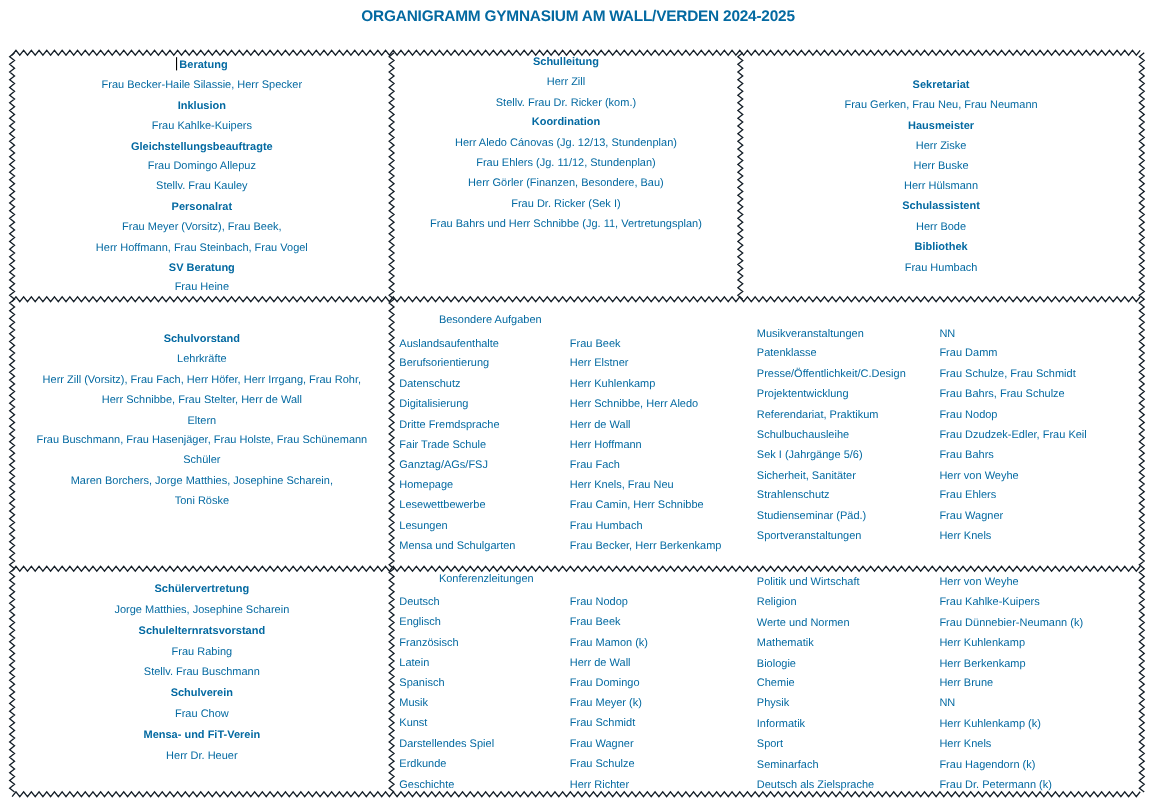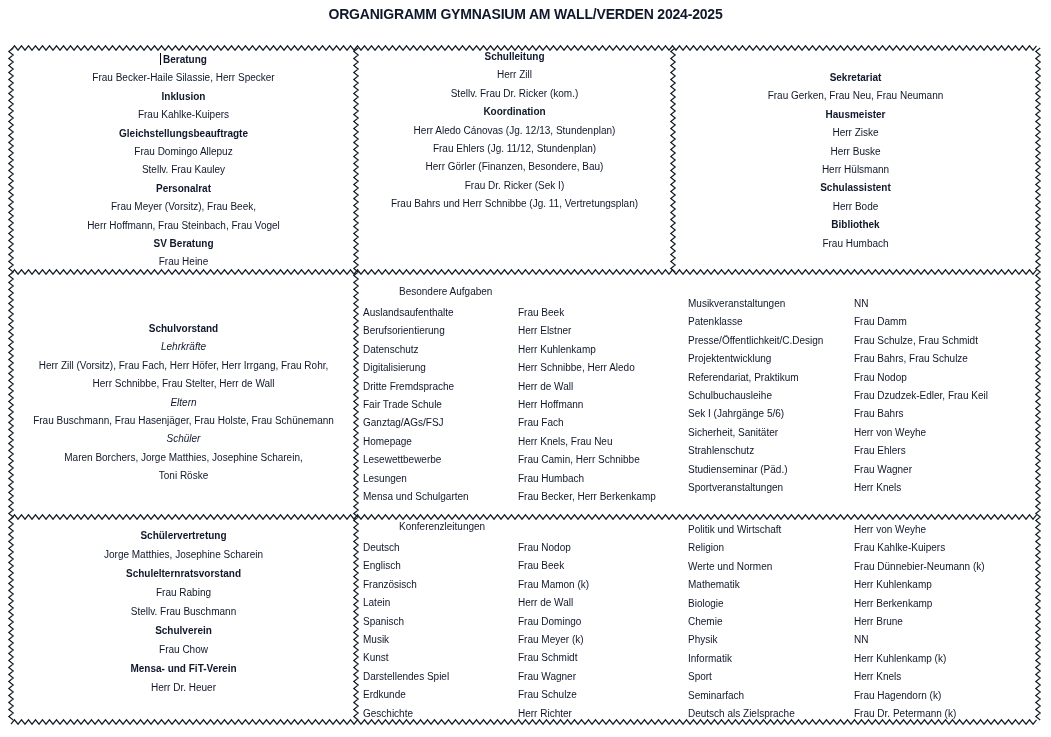--- a/index.html
+++ b/index.html
@@ -1,30 +1,30 @@
 <!DOCTYPE html>
 <html><head>
 <meta charset="utf-8">
 <style>
   html,body{margin:0;padding:0;background:#ffffff;}
   #canvas{
     position:relative;width:1051px;height:737px;background:#ffffff;
-    font-family:"Liberation Sans", sans-serif;color:#0f172a;overflow:hidden;
+    font-family:"Liberation Sans", sans-serif;color:#0369a1;overflow:hidden;
   }
   .page-title{
     position:absolute;top:6px;left:0;width:100%;text-align:center;
     font-weight:bold;font-size:14px;letter-spacing:-0.2px;white-space:nowrap;
   }
   .box{position:absolute;font-size:10px;}
   .center-box .line{
     height:18.4px;line-height:18.4px;text-align:center;white-space:nowrap;
   }
   #box-schuelervertretung .line{height:19px;line-height:19px;}
   .s-bold{font-weight:bold;}
-  .s-italic{font-style:italic;}
+  .s-italic{}
   .with-cursor::before{
     content:"";display:inline-block;width:1px;height:12px;background:#000;
     margin-right:2px;vertical-align:-2px;
   }
   .wb-header{position:absolute;font-weight:normal;white-space:nowrap;padding-left:36px;}
   .wb-list{position:absolute;}
   .row{display:flex;height:18.4px;line-height:18.4px;white-space:nowrap;}
   .list-a .task{width:155px;flex:none;}
   .list-b .task{width:166px;flex:none;}
   #borders{position:absolute;left:0;top:0;pointer-events:none;}
@@ -83,21 +83,21 @@
       <div class="line s-bold">Hausmeister</div>
       <div class="line s-normal">Herr Ziske</div>
       <div class="line s-normal">Herr Buske</div>
       <div class="line s-normal">Herr Hülsmann</div>
       <div class="line s-bold">Schulassistent</div>
       <div class="line s-normal">Herr Bode</div>
       <div class="line s-bold">Bibliothek</div>
       <div class="line s-normal">Frau Humbach</div>
     </div>
 
-  <div class="box center-box" id="box-schulvorstand" style="left:11px;top:272px;width:345px;height:245px;padding-top:48px">
+  <div class="box center-box" id="box-schulvorstand" style="left:11px;top:272px;width:345px;height:245px;padding-top:28px">
 
   <div class="line s-bold">Schulvorstand</div>
       <div class="line s-italic">Lehrkräfte</div>
       <div class="line s-normal">Herr Zill (Vorsitz), Frau Fach, Herr Höfer, Herr Irrgang, Frau Rohr,</div>
       <div class="line s-normal">Herr Schnibbe, Frau Stelter, Herr de Wall</div>
       <div class="line s-italic">Eltern</div>
       <div class="line s-normal">Frau Buschmann, Frau Hasenjäger, Frau Holste, Frau Schünemann</div>
       <div class="line s-italic">Schüler</div>
       <div class="line s-normal">Maren Borchers, Jorge Matthies, Josephine Scharein,</div>
       <div class="line s-normal">Toni Röske</div>

